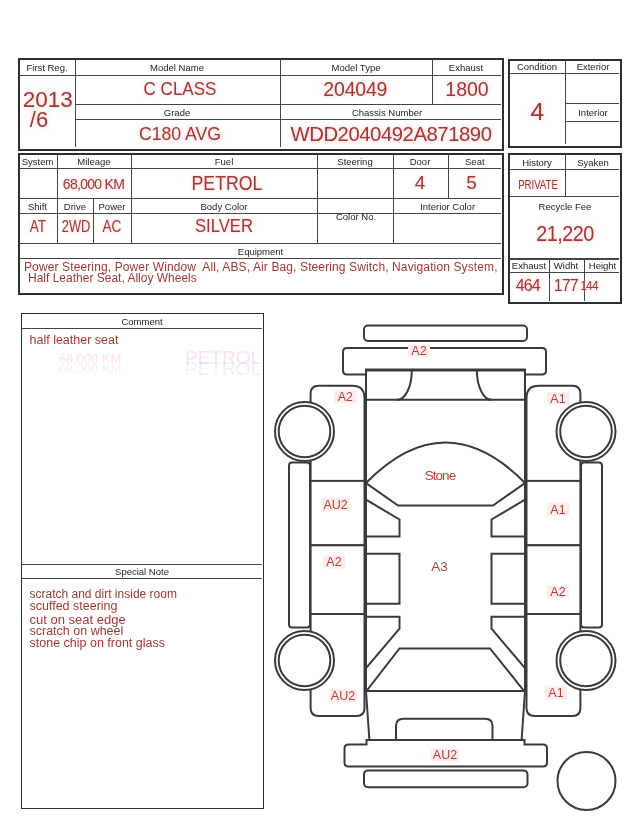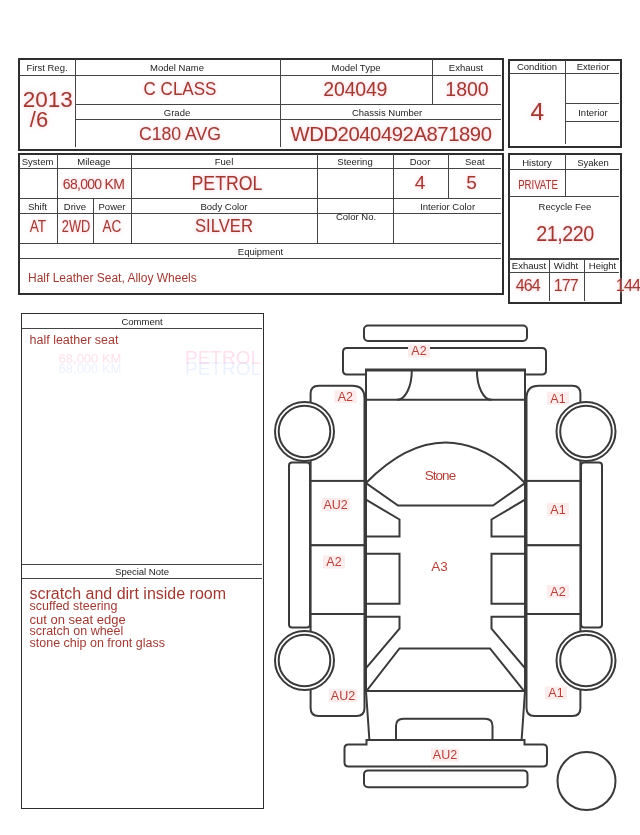--- a/index.html
+++ b/index.html
@@ -134,20 +134,21 @@
 <div class="val" style="left:37.5px;top:226.5px;font-size:16px;transform:translate(-50%,-50%) scaleX(0.85)">AT</div>
 
 <div class="val" style="left:76px;top:226.5px;font-size:16px;transform:translate(-50%,-50%) scaleX(0.8)">2WD</div>
 
 <div class="val" style="left:112px;top:226.5px;font-size:16px;transform:translate(-50%,-50%) scaleX(0.85)">AC</div>
 
 <div class="val" style="left:224px;top:226.3px;font-size:18.5px;transform:translate(-50%,-50%) scaleX(0.9)">SILVER</div>
 
 <div class="hdr" style="left:260.5px;top:250.5px">Equipment</div>
 
+<div class="lft" style="left:24px;top:267px;font-size:12px;letter-spacing:0.12px">Power Steering, Power Window&nbsp; All, ABS, Air Bag, Steering Switch, Navigation System,</div>
 
 <div class="lft" style="left:28px;top:277.5px;font-size:12px">Half Leather Seat, Alloy Wheels</div>
 
 <div class="box" style="left:508px;top:153px;width:110px;height:147px"></div>
 
 <div class="hl" style="left:509px;top:169.3px;width:110px"></div>
 
 <div class="hl" style="left:509px;top:196.4px;width:110px"></div>
 
 <div class="hl" style="left:509px;top:257.8px;width:110px;height:2px"></div>
@@ -173,21 +174,21 @@
 <div class="hdr" style="left:529px;top:265.3px">Exhaust</div>
 
 <div class="hdr" style="left:566px;top:265.3px">Widht</div>
 
 <div class="hdr" style="left:602.5px;top:265.3px">Height</div>
 
 <div class="val" style="left:527.8px;top:285.6px;font-size:16px;letter-spacing:-0.8px">464</div>
 
 <div class="val" style="left:565.8px;top:285.6px;font-size:16px;letter-spacing:-0.8px">177</div>
 
-<div class="val" style="left:628px;top:285.6px;font-size:16px;letter-spacing:-0.8px">144</div>
+<div class="val" style="left:589px;top:285.6px;font-size:12px;letter-spacing:-0.8px">144</div>
 
 <div class="box" style="left:21px;top:313px;width:241px;height:494px;border-width:1.5px"></div>
 
 <div class="hl" style="left:22px;top:327.5px;width:240px"></div>
 
 <div class="hdr" style="left:142px;top:320.5px">Comment</div>
 
 <div class="lft" style="left:29.5px;top:340px;font-size:12.5px">half leather seat</div>
 
 <div class="ghost" style="left:90px;top:358px;font-size:13px;color:rgba(255,160,200,0.33)">68,000 KM</div>
@@ -197,21 +198,21 @@
 <div class="ghost" style="left:223px;top:358px;font-size:19px;color:rgba(255,160,200,0.33)">PETROL</div>
 
 <div class="ghost" style="left:223px;top:369px;font-size:19px;color:rgba(180,200,250,0.26)">PETROL</div>
 
 <div class="hl" style="left:22px;top:563.8px;width:240px;height:1.5px"></div>
 
 <div class="hdr" style="left:142px;top:571px">Special Note</div>
 
 <div class="hl" style="left:22px;top:577.8px;width:240px"></div>
 
-<div class="lft" style="left:29.5px;top:594px;font-size:16px">scratch and dirt inside room</div>
+<div class="lft" style="left:29.5px;top:594px;font-size:12px">scratch and dirt inside room</div>
 
 <div class="lft" style="left:29.5px;top:606.3px;font-size:12.5px">scuffed steering</div>
 
 <div class="lft" style="left:29.5px;top:618.6px;font-size:13px">cut on seat edge</div>
 
 <div class="lft" style="left:29.5px;top:630.9px;font-size:12.5px">scratch on wheel</div>
 
 <div class="lft" style="left:29.5px;top:643.2px;font-size:12.5px">stone chip on front glass</div>
 
 

